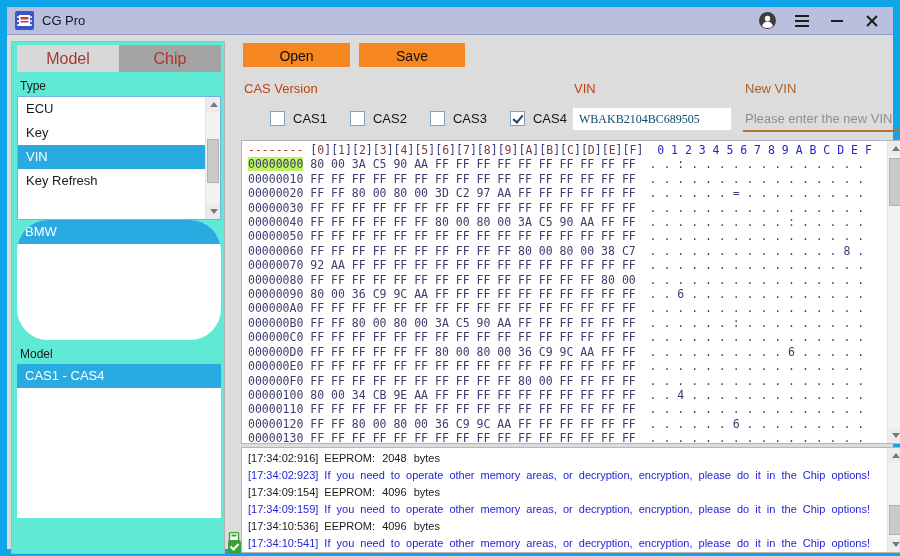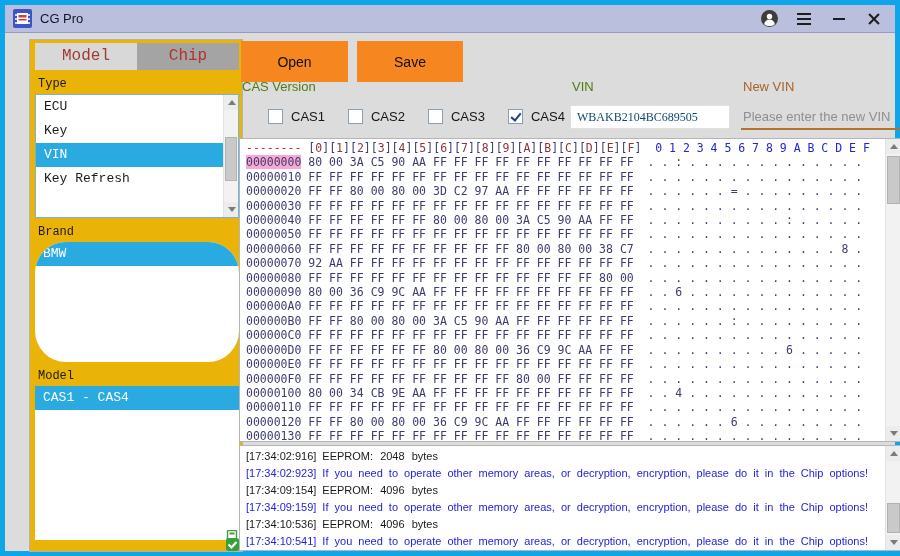--- a/index.html
+++ b/index.html
@@ -1,81 +1,81 @@
 <!DOCTYPE html>
 <html><head>
 <meta charset="utf-8">
 <style>
   * { margin:0; padding:0; box-sizing:border-box; }
   html,body { width:900px; height:556px; overflow:hidden; font-family:"Liberation Sans", sans-serif; }
-  .window { position:absolute; inset:0; width:900px; height:556px; background:#dcdcdc; border:5px solid #0ea5e9; }
+  .window { position:absolute; inset:0; width:900px; height:556px; background:#dcdcdc; border:7px solid #0ea5e9; }
 
   
   .titlebar { position:absolute; left:0; top:0; right:0; height:28px; background:#b9bfdc; border-bottom:1px solid #959bc2; display:flex; align-items:center; padding:0 8px; }
   .app-icon { width:19px; height:19px; margin-right:8px; display:inline-block; }
   .title-text { font-size:13px; color:#14142a; }
   .tb-right { margin-left:auto; display:flex; align-items:center; gap:17px; padding-right:4px; }
   .tb-btn { width:18px; height:18px; display:flex; align-items:center; justify-content:center; cursor:default; }
   .bars { position:relative; width:14px; height:2px; background:#1d1d1d; }
   .bars::before,.bars::after { content:''; position:absolute; left:0; width:14px; height:2px; background:#1d1d1d; }
   .bars::before { top:-5px; } .bars::after { top:5px; }
   .minbar { width:12px; height:2px; background:#1d1d1d; }
   .closex { position:relative; width:12px; height:12px; }
   .closex::before,.closex::after { content:''; position:absolute; left:-1px; top:5px; width:14px; height:2px; background:#1d1d1d; }
   .closex::before { transform:rotate(45deg); } .closex::after { transform:rotate(-45deg); }
 
   
-  .sidebar { position:absolute; left:24px; top:34px; width:214px; height:513px; background:#eab308; border:1px solid #b2b2b2;font-family:Liberation Mono, monospace; }
+  .sidebar { position:absolute; left:4px; top:34px; width:214px; height:513px; background:#5eead4; border:1px solid #b2b2b2; }
   .tabs { display:flex; padding:3px 3px 0 5px; }
   .tab { flex:1; height:27px; line-height:27px; text-align:center; font-size:16px; }
   .tab.active { background:#d8d8d8; color:#9e3a30; }
   .tab.inactive { background:#a4a4a4; color:#b23327; }
   .group-label { margin:7px 16px 3px 8px; font-size:12px; color:#1b1b1b; }
   .listbox { position:relative; margin:0 3px 0 5px; background:#ffffff; overflow:hidden; }
   .listbox.bordered { border:1px solid #73b2e2; }
   .list-item { height:24px; line-height:24px; padding-left:8px; font-size:13px; color:#1b1b1b; }
   .list-item.selected { background:#29abe2; color:#ffffff; }
   #list-0 { height:124px; } #list-1 { height:120px;border-radius:31px; } #list-2 { height:154px; }
 
   
   .vscroll { position:absolute; top:0; right:0; bottom:0; width:15px; background:#f2f2f2; border-left:1px solid #e2e2e2; }
   .sb-arrow { position:absolute; left:0; width:15px; height:15px; background:#ececec; display:flex; align-items:center; justify-content:center; }
   .sb-arrow.up { top:0; } .sb-arrow.down { bottom:0; }
   .tri-up { width:0; height:0; border-left:4px solid transparent; border-right:4px solid transparent; border-bottom:5px solid #7a7a7a; }
   .tri-down { width:0; height:0; border-left:4px solid transparent; border-right:4px solid transparent; border-top:5px solid #7a7a7a; }
   .sb-thumb { position:absolute; left:1px; width:12px; background:#c9c9c9; border:1px solid #b2b2b2; }
 
   
-  .btn { position:absolute; height:41px; background:#f6861f; color:#101010; font-size:14px; text-align:center; line-height:26px; border:none; cursor:default; }
+  .btn { position:absolute; height:24px; background:#f6861f; color:#101010; font-size:14px; text-align:center; line-height:26px; border:none; cursor:default; }
   #btn-open { left:236px; top:36px; width:107px; }
   #btn-save { left:352px; top:36px; width:106px; }
 
   
-  .field-label { position:absolute; font-size:13px; color:#4d7c0f; }
+  .field-label { position:absolute; font-size:13px; color:#c2410c; }
   #cas-label { left:237px; top:74px; }
   #vin-label { left:567px; top:74px; }
   #newvin-label { left:738px; top:74px; color:#a9622a; }
   .cas-row { position:absolute; left:237px; top:104px; display:flex; gap:23px;padding-left:26px; }
   .cas-opt { display:flex; align-items:center; gap:8px; }
   .cb { position:relative; width:15px; height:15px; background:#ffffff; border:1px solid #87a0b4; }
   .cb.checked::after { content:''; position:absolute; left:2px; top:3px; width:8px; height:4px; border-left:2px solid #22407e; border-bottom:2px solid #22407e; transform:rotate(-50deg); }
   .cas-opt span { font-size:13px; color:#161616; }
   #vin-input { position:absolute; left:565px; top:100px; width:160px; height:24px; background:#fff; border:1px solid #e0e0e0; font-size:12px; padding:0 6px; color:#0c4a6e; font-family:Liberation Serif, serif; }
   #newvin-input { position:absolute; left:736px; top:100px; width:160px; height:25px; background:transparent; border:none; border-bottom:2px solid #b5722d; font-size:13px; padding:0 2px; color:#555; font-family:"Liberation Sans",sans-serif; }
   #newvin-input::placeholder { color:#8f8f8f; }
 
   
   .hex-panel { position:absolute; left:234px; top:133px; width:663px; height:304px; background:#fff; border:1px solid #b5b5b5; }
   .hex-content { position:absolute; left:6px; top:2px; right:18px; bottom:1px; font-family:"DejaVu Sans Mono", monospace; font-size:11.5px; line-height:14.4px; white-space:pre; overflow:hidden; color:#3c3c6e; }
   .hx-dash { color:#c03030; }
   .hx-bk { color:#3b3b78; }
   .hx-bd { color:#8b3535; }
   .hx-ah { color:#2525cc; }
   .hx-addr { color:#3c3c6e; }
-  .hx-addr.sel { background:#f9a8d4; }
+  .hx-addr.sel { background:#bef264; }
   .hx-bytes,.hx-ascii { color:#3c3c6e; }
 
   
   .log-panel { position:absolute; left:234px; top:440px; width:663px; height:106px; background:#fff; border:1px solid #b5b5b5; }
   .log-content { position:absolute; left:6px; top:2px; right:18px; bottom:1px; font-size:11px; line-height:17px; overflow:hidden; white-space:nowrap; }
   .log-line { color:#1a1a1a; word-spacing:4px; }
   .log-line.info { color:#2323d8; word-spacing:3px; }
   .log-line .t { margin-right:6px; }
 
   
@@ -138,21 +138,20 @@
             <i class="tri-down"></i>
           </span>
         <span class="sb-thumb" style="top:42px; height:44px;"></span>
       </div>
     <div class="list-item">ECU</div>
         <div class="list-item">Key</div>
         <div class="list-item selected">VIN</div>
         <div class="list-item">Key Refresh</div>
       </div>
 
-    <div class="group-label">Brand</div>
     <div class="listbox" id="list-1">
         <div class="list-item selected">BMW</div>
       </div>
 
     <div class="group-label">Model</div>
     <div class="listbox" id="list-2">
         <div class="list-item selected">CAS1 - CAS4</div>
       </div>
   </div>
 

